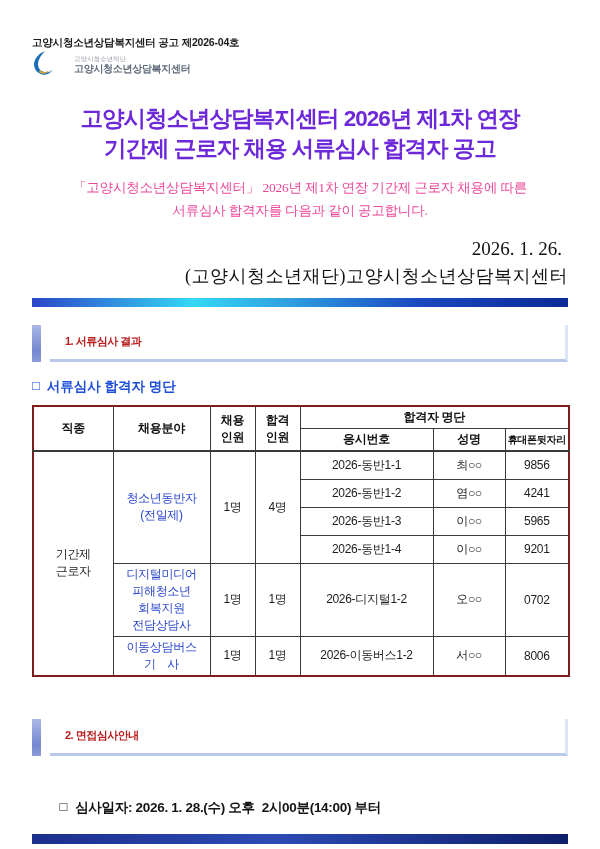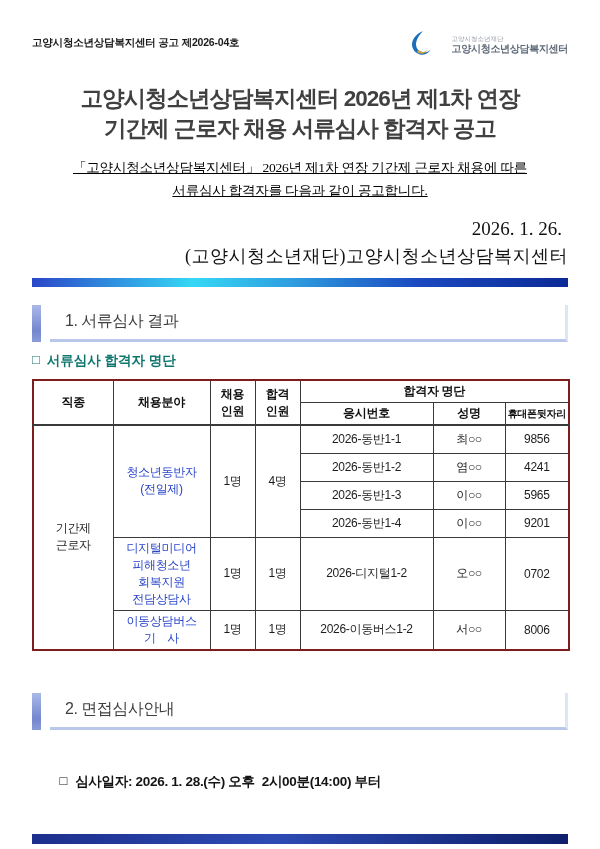--- a/index.html
+++ b/index.html
@@ -11,42 +11,43 @@
     margin: 0 auto;
     background: #ffffff;
     overflow: hidden;
   }
   .content { padding: 0 32px; }
 
   
   .top-header {
     display: flex; justify-content: space-between; align-items: flex-start;
     padding-top: 30px;
+    flex-direction: column;
   }
   .doc-number { font-size: 10.5px; font-weight: 700; color: #1b1b1b; letter-spacing: -0.2px; padding-top: 6px; }
   .logo { display: flex; align-items: center; gap: 18px; }
   .logo-text { display: flex; flex-direction: column; line-height: 1.25; }
   .logo-small { font-size: 6.5px; color: #9aa0aa; }
   .logo-big { font-size: 10px; color: #5f6b7a; font-weight: 600; letter-spacing: -0.3px; }
 
   
   .main-title {
     margin-top: 24px;
     text-align: center;
-    font-size: 22.5px; font-weight: 800; color: #404040;
+    font-size: 22.5px; font-weight: 800; color: #6d28d9;
     line-height: 1.32; letter-spacing: -1px;
   }
 
   
   .intro {
     margin-top: 14px;
     text-align: center;
     font-family: "Liberation Serif", "DejaVu Serif", serif;
-    font-size: 13.5px; color: #000000;
-    line-height: 1.65; letter-spacing: -0.2px; text-decoration: underline;
+    font-size: 13.5px; color: #ec4899;
+    line-height: 1.65; letter-spacing: -0.2px;
   }
 
   
   .sign-block {
     margin-top: 12px;
     text-align: right;
     font-family: "Liberation Serif", "DejaVu Serif", serif;
     color: #111; line-height: 1.55;
   }
   .sign-date { font-size: 19px; padding-right: 6px; }
@@ -63,24 +64,24 @@
   .section-accent {
     width: 9px; height: 37px;
     background: linear-gradient(180deg, #aab8e8 0%, #7487cf 70%, #8b9cda 100%);
   }
   .section-box {
     flex: 1; margin-left: 9px;
     border-bottom: 3px solid #b9c8ea;
     border-right: 3px solid #dde6f6;
     padding: 6px 0 5px 15px;
   }
-  .section-title { font-size: 16px; font-weight: 400; color: #404040; letter-spacing: -0.5px; }
-
-  
-  .sub-line { margin-top: 10px; font-size: 13.5px; font-weight: 700; color: #0f766e; }
+  .section-title { font-size: 11px; font-weight: 700; color: #b91c1c; letter-spacing: -0.5px; }
+
+  
+  .sub-line { margin-top: 16px; font-size: 13.5px; font-weight: 700; color: #1d4ed8; }
   .sq-bullet { font-size: 13px; margin-right: 7px; position: relative; top: -1px; }
 
   
   table.pass-table {
     margin-top: 9px;
     border-collapse: collapse;
     width: 536px;
     table-layout: fixed;
     font-size: 12px; color: #1c1c1c;
   }

